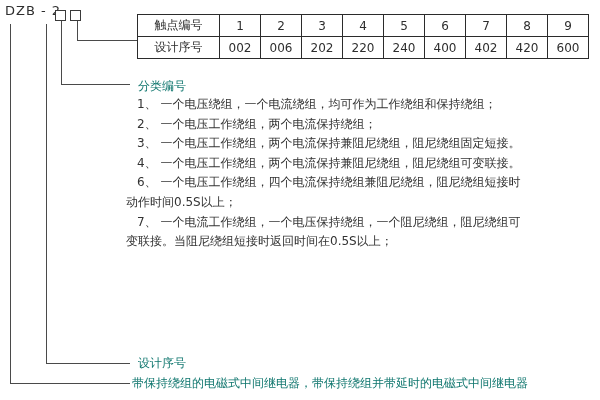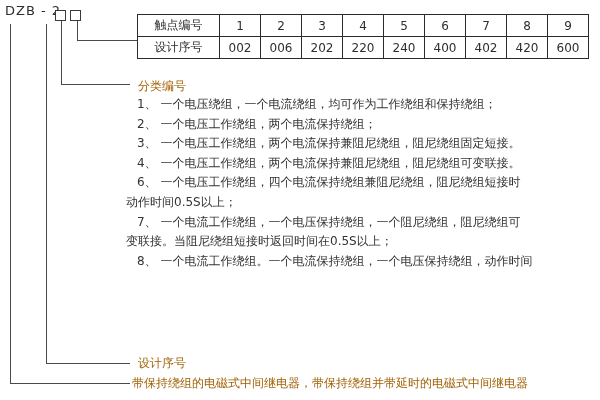--- a/index.html
+++ b/index.html
@@ -39,21 +39,21 @@
   table.contact td {
     border: 1px solid #2b2b2b;
     height: 21px; padding: 0 0;
     text-align: center; vertical-align: middle;
     font-size: 12px; color: #2e2e2e;
     width: 40px;
   }
   table.contact td.label-cell { width: 81px; }
 
   
-  .tag { position: absolute; font-size: 12px; color: #a16207; white-space: nowrap; }
+  .tag { position: absolute; font-size: 12px; color: #0f766e; white-space: nowrap; }
 
   
   .clist {
     position: absolute; left: 126px; top: 95px; width: 470px;
     font-size: 12px; line-height: 19.6px; color: #333333;
     white-space: nowrap;
   }
   .clist .cline { height: 19.6px; }
   .clist .cline.first { text-indent: 11px; }
 </style>
@@ -110,20 +110,19 @@
   <div class="tag" style="left:138px; top:78px;">分类编号</div>
   <div class="clist" id="classification-list">
       <div class="cline first">1、 一个电压绕组，一个电流绕组，均可作为工作绕组和保持绕组；</div>
       <div class="cline first">2、 一个电压工作绕组，两个电流保持绕组；</div>
       <div class="cline first">3、 一个电压工作绕组，两个电流保持兼阻尼绕组，阻尼绕组固定短接。</div>
       <div class="cline first">4、 一个电压工作绕组，两个电流保持兼阻尼绕组，阻尼绕组可变联接。</div>
       <div class="cline first">6、 一个电压工作绕组，四个电流保持绕组兼阻尼绕组，阻尼绕组短接时</div>
       <div class="cline">动作时间0.5S以上；</div>
       <div class="cline first">7、 一个电流工作绕组，一个电压保持绕组，一个阻尼绕组，阻尼绕组可</div>
       <div class="cline">变联接。当阻尼绕组短接时返回时间在0.5S以上；</div>
-      <div class="cline first">8、 一个电流工作绕组。一个电流保持绕组，一个电压保持绕组，动作时间</div>
     </div>
 
   <div class="tag" style="left:138px; top:355px;">设计序号</div>
 
   <div class="tag" style="left:132px; top:375px;">带保持绕组的电磁式中间继电器，带保持绕组并带延时的电磁式中间继电器</div>
 
 </div>
 
 </body></html>

